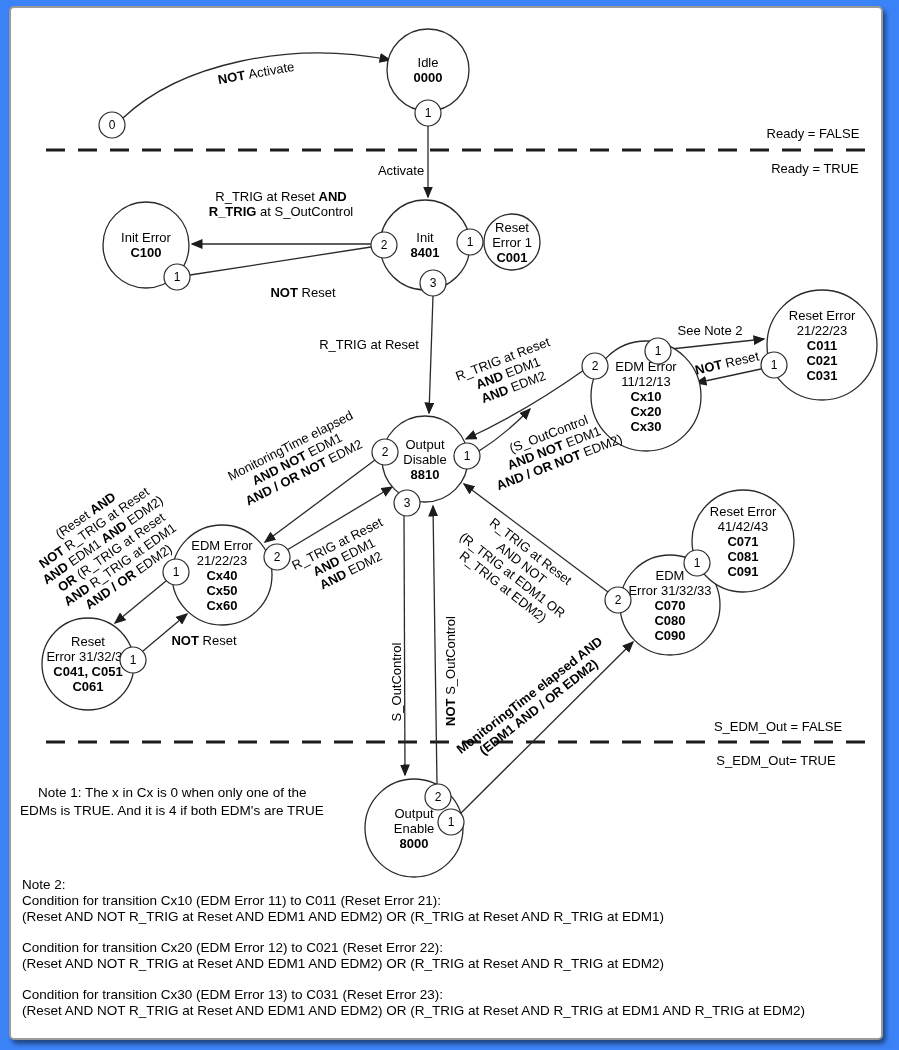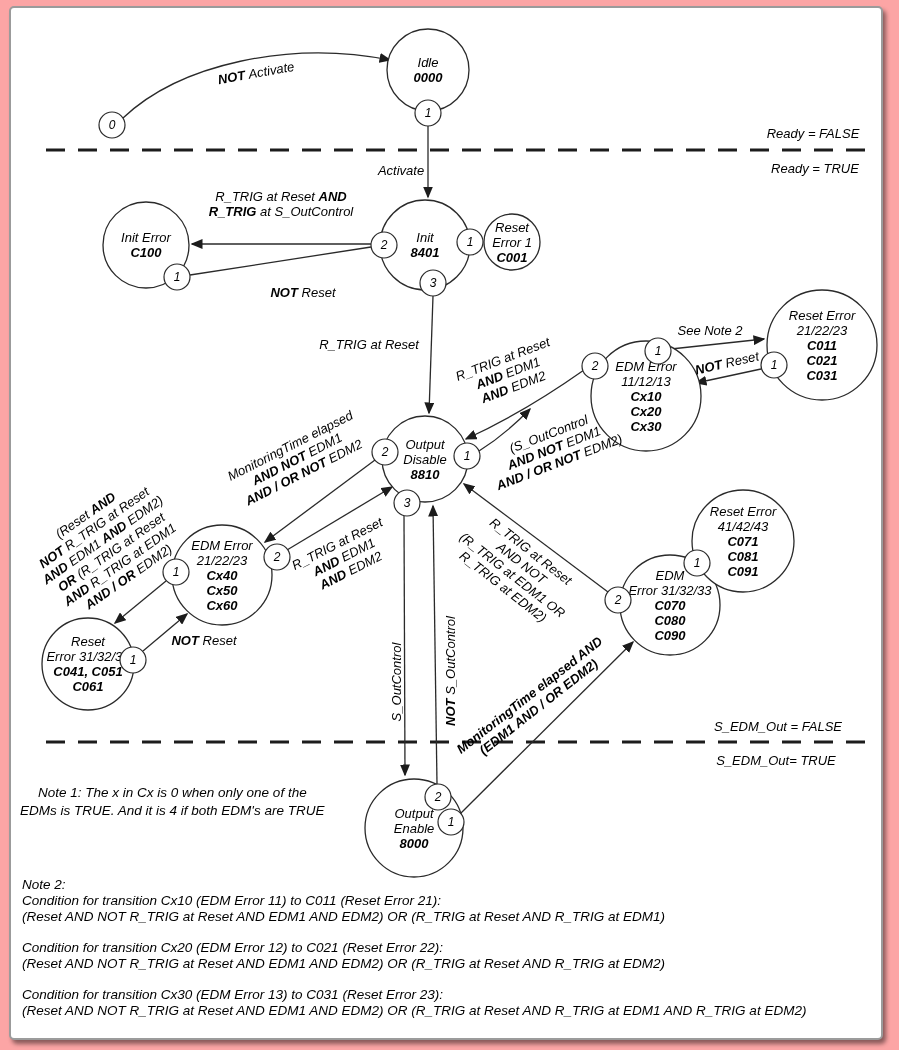--- a/index.html
+++ b/index.html
@@ -1,17 +1,17 @@
 <!DOCTYPE html>
 <html><head>
 <meta charset="utf-8">
 <style>
   html,body{margin:0;padding:0;background:#ffffff;}
-  .screen{position:relative;width:899px;height:1050px;background:#fca5a5;overflow:hidden;
-          font-family:"Liberation Sans",sans-serif;font-style:italic;}
+  .screen{position:relative;width:899px;height:1050px;background:#3b82f6;overflow:hidden;
+          font-family:"Liberation Sans",sans-serif;}
   .frame{position:absolute;left:9px;top:6px;width:870px;height:1030px;background:#fff;
          border:2px solid #9b9b9b;border-radius:5px;box-shadow:3px 4px 4px rgba(0,0,0,0.45);}
   svg{position:absolute;left:0;top:0;}
   svg text{font-family:"Liberation Sans",sans-serif;font-size:13px;fill:#000;}
   .state{fill:#ffffff;stroke:#2a2a2a;stroke-width:1.3;}
   .pcir{fill:#ffffff;stroke:#2a2a2a;stroke-width:1.2;}
   .pnum{font-size:12px;}
   .edge{fill:none;stroke:#2a2a2a;stroke-width:1.3;}
   .boundary{stroke:#1c1c1c;stroke-width:3;stroke-dasharray:19 13;fill:none;}
   .note{font-size:13.5px;}

